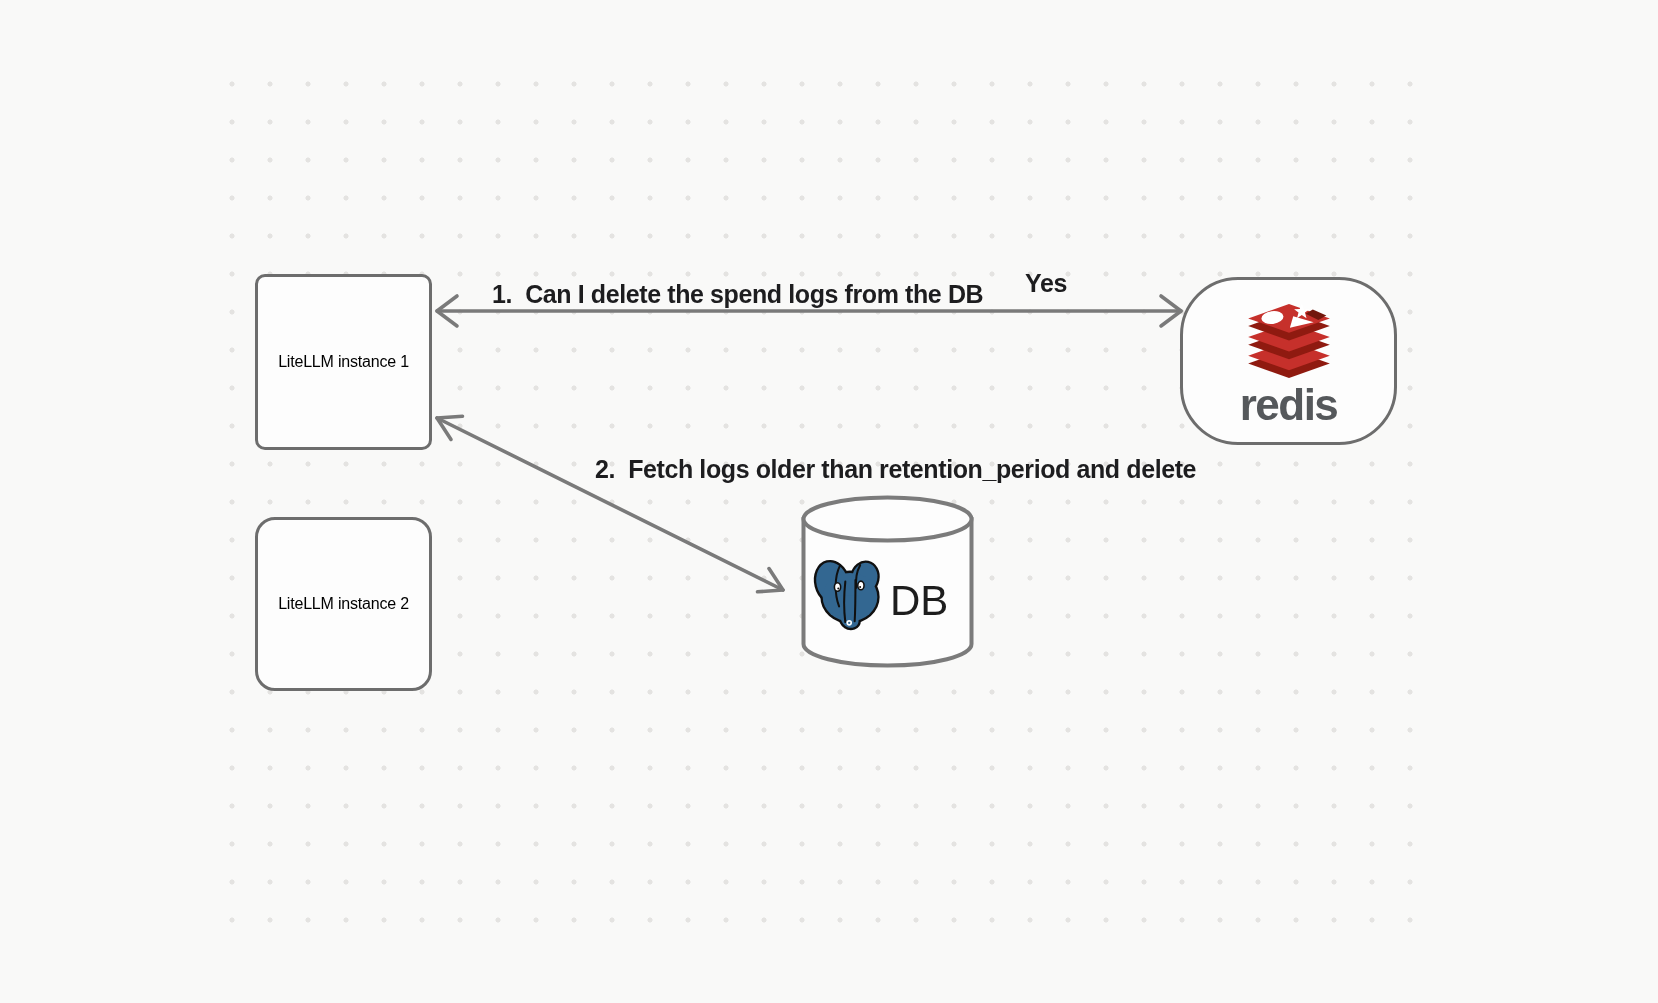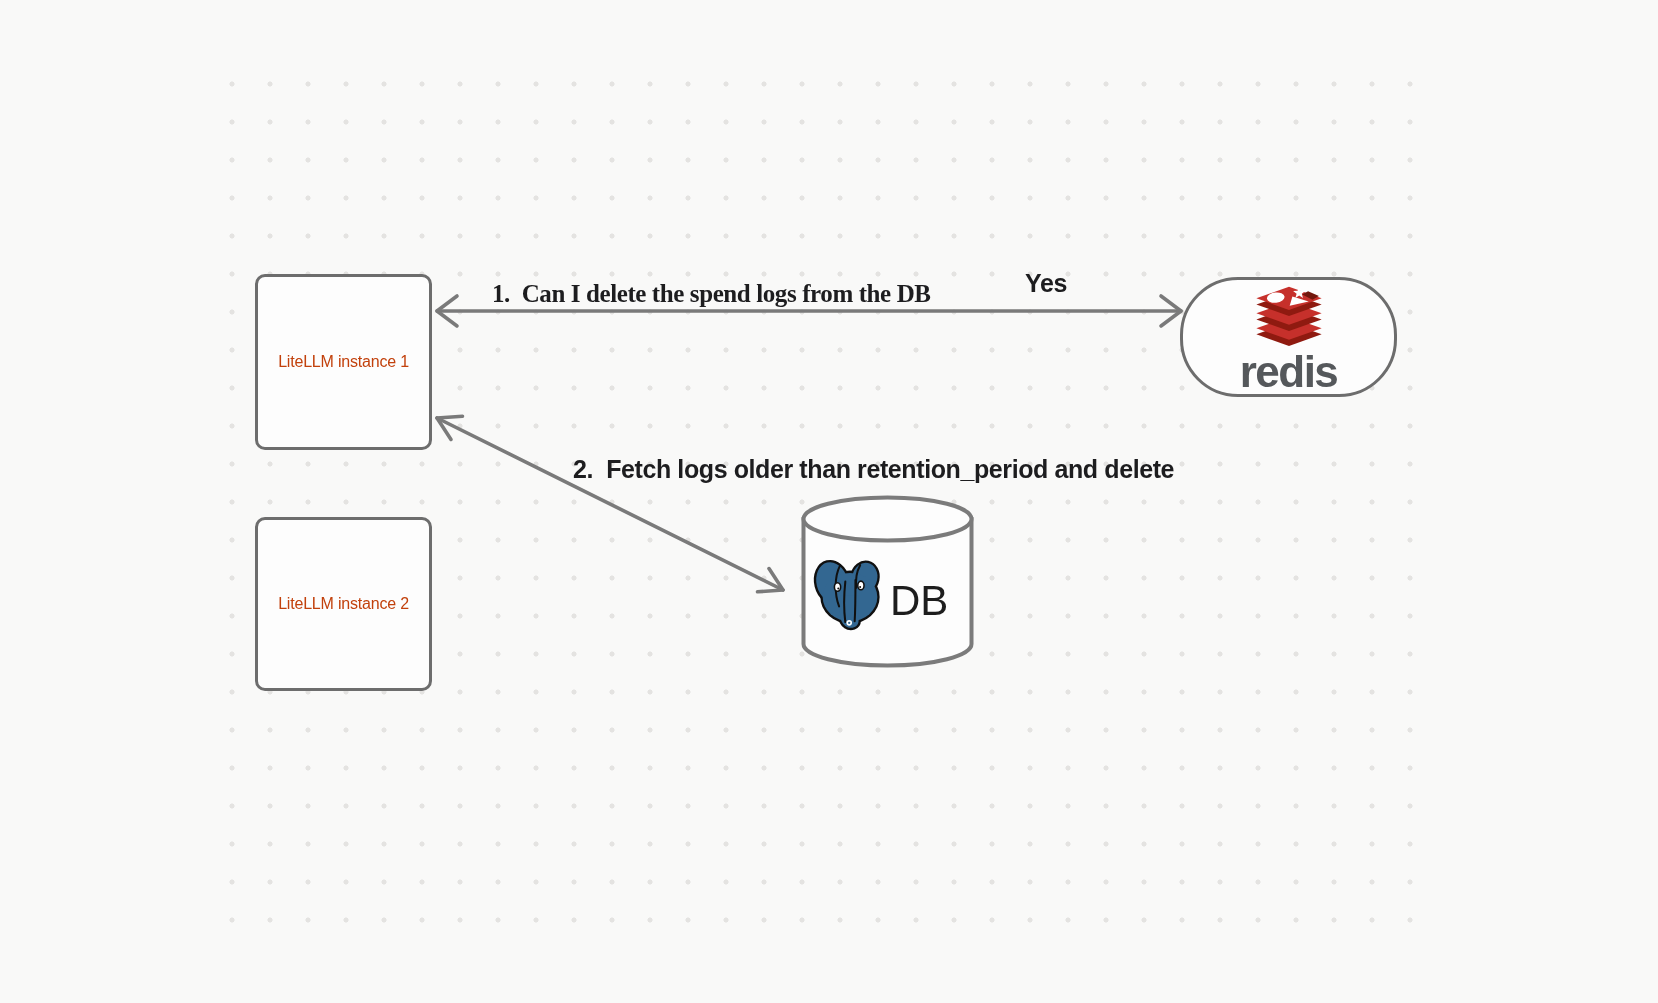--- a/index.html
+++ b/index.html
@@ -16,24 +16,24 @@
     background-image:radial-gradient(circle,#e4e3e1 2.4px,rgba(0,0,0,0) 2.7px);
     background-size:38px 38px;
   }
   .node{
     position:absolute;box-sizing:border-box;
     background:#fdfdfd;border:3.5px solid #6d6d6d;
     display:flex;align-items:center;justify-content:center;
   }
   .box{border-radius:10px;width:177px;left:255px;}
   .box-label{
-    font-size:16px;color:#c2410c;letter-spacing:-0.2px;
+    font-size:16px;color:#000000;letter-spacing:-0.2px;
   }
   .redis-node{
-    left:1180px;top:277px;width:217px;height:120px;border-radius:58px;
+    left:1180px;top:277px;width:217px;height:168px;border-radius:58px;
     flex-direction:column;justify-content:center;gap:2px;padding-top:2px;
   }
   .redis-word{
     font-weight:700;font-size:44px;line-height:1;color:#55585b;letter-spacing:-1.5px;
     margin-top:-2px;
   }
   .db-node{
     position:absolute;left:800px;top:495px;width:175px;height:174px;
   }
   .overlay{
@@ -49,40 +49,40 @@
 </head>
 <body>
 
 <div class="canvas">
 
   <div class="dots"></div>
 
   <div class="node box" style="top:274px;height:176px;">
     <span class="box-label">LiteLLM instance 1</span>
   </div>
-  <div class="node box" style="top:517px;height:174px;">
+  <div class="node box" style="top:517px;height:174px;border-radius:20px;">
     <span class="box-label">LiteLLM instance 2</span>
   </div>
 
   <svg class="overlay" width="1658" height="1003" viewBox="0 0 1658 1003">
     <g stroke="#7a7a7a" stroke-width="3.6" fill="none" stroke-linecap="round" stroke-linejoin="round">
       <line x1="437" y1="311" x2="1181" y2="311"></line>
       <polyline points="457,296 437,311 457,326"></polyline>
       <polyline points="1161,296 1181,311 1161,326"></polyline>
     </g>
     <g stroke="#7a7a7a" stroke-width="3.6" fill="none" stroke-linecap="round" stroke-linejoin="round">
       <line x1="437" y1="418" x2="783" y2="590"></line>
       <polyline points="451,439.4 437,418 462.5,416.2"></polyline>
       <polyline points="757.5,591.8 783,590 769,568.6"></polyline>
     </g>
   </svg>
 
-  <div class="arrow-label" style="left:492px;top:280px;font-family:Liberation Serif, serif;">1.  Can I delete the spend logs from the DB</div>
+  <div class="arrow-label" style="left:492px;top:280px;">1.  Can I delete the spend logs from the DB</div>
   <div class="arrow-label" style="left:1025px;top:269px;">Yes</div>
-  <div class="arrow-label" style="left:573px;top:455px;">2.  Fetch logs older than retention_period and delete</div>
+  <div class="arrow-label" style="left:595px;top:455px;">2.  Fetch logs older than retention_period and delete</div>
 
   <div class="node redis-node">
     <svg width="94" height="85" viewBox="0 0 110 100">
 
       <polygon points="7,77 55,94 103,77 55,60" fill="#8f1a10"></polygon>
       <polygon points="7,68 55,85 103,68 55,51" fill="#c6302b"></polygon>
 
       <polygon points="7,55 55,72 103,55 55,38" fill="#8f1a10"></polygon>
       <polygon points="7,46 55,63 103,46 55,29" fill="#c6302b"></polygon>
 

